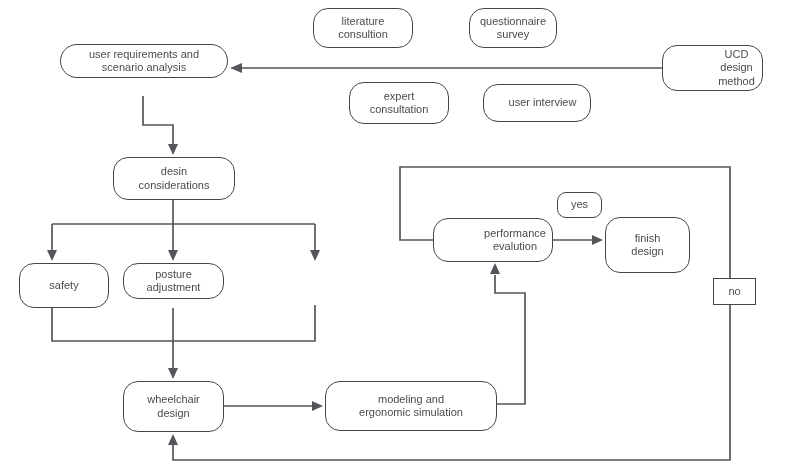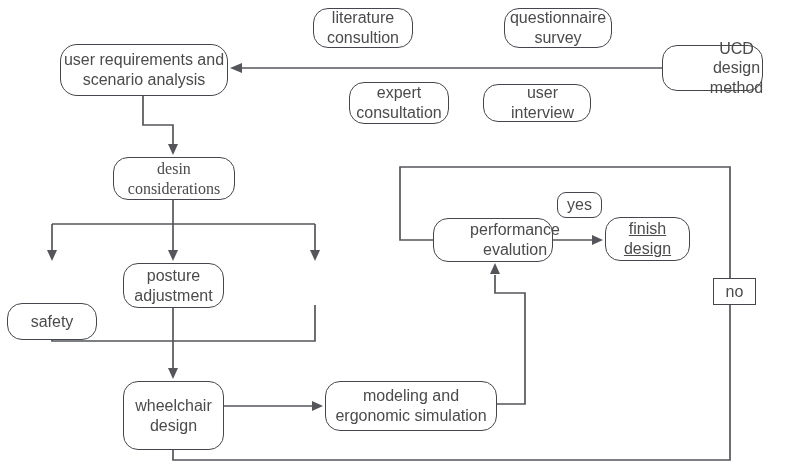--- a/index.html
+++ b/index.html
@@ -8,21 +8,21 @@
     background:var(--background,#ffffff);
     font-family:"Liberation Sans",sans-serif;
     overflow:hidden;
   }
   #edges{position:absolute;left:0;top:0;}
   .node{
     position:absolute;box-sizing:border-box;
     border:1.6px solid var(--border,#43474d);
     border-radius:15px;background:#ffffff;
     display:flex;align-items:center;justify-content:center;
-    text-align:center;font-size:16px;line-height:1.22;
+    text-align:center;font-size:11px;line-height:1.22;
     color:var(--text,#4b4b4b);white-space:pre-line;
   }
   .node.big{border-radius:17px;}
   .node.rect{border-radius:0;border-width:1.5px;}
   .edge{stroke:var(--line,#54565b);stroke-width:1.7;fill:none;}
   .arrow{fill:var(--line,#3c3e42);stroke:none;}
 </style>
 </head>
 <body>
 
@@ -54,55 +54,55 @@
     <path class="edge" d="M497,404 H525 V293 H495 V275"></path>
     <polygon class="arrow" points="495,263 490,274 500,274"></polygon>
 
     <path class="edge" d="M553,240 H592"></path>
     <polygon class="arrow" points="603,240 592,235 592,245"></polygon>
 
     <path class="edge" d="M433,240 H400 V167 H730 V460 H173 V445"></path>
     <polygon class="arrow" points="173,434 168,445 178,445"></polygon>
   </svg>
 
-  <div class="node big" style="left:60px;top:44px;width:168px;height:52px;">user requirements and
+  <div class="node big" style="left:60px;top:44px;width:168px;height:34px;">user requirements and
 scenario analysis</div>
 
   <div class="node" style="left:313px;top:8px;width:100px;height:40px;">literature
 consultion</div>
 
-  <div class="node" style="left:504px;top:8px;width:108px;height:40px;">questionnaire
+  <div class="node" style="left:469px;top:8px;width:88px;height:40px;">questionnaire
 survey</div>
 
   <div class="node" style="left:662px;top:45px;width:101px;height:46px;padding-left:48px;">UCD design
 method</div>
 
   <div class="node" style="left:313px;top:82px;width:100px;height:42px;margin-left:36px;">expert
 consultation</div>
 
   <div class="node" style="left:483px;top:84px;width:108px;height:38px;padding-left:11px;">user interview</div>
 
-  <div class="node" style="left:113px;top:157px;width:122px;height:43px;font-family:Liberation Serif, serif;">desin
+  <div class="node" style="left:113px;top:157px;width:122px;height:43px;">desin
 considerations</div>
 
-  <div class="node" style="left:7px;top:263px;width:90px;height:37px;margin-top:40px;">safety</div>
+  <div class="node" style="left:19px;top:263px;width:90px;height:45px;">safety</div>
 
-  <div class="node" style="left:123px;top:263px;width:101px;height:45px;">posture
+  <div class="node" style="left:123px;top:263px;width:101px;height:36px;">posture
 adjustment</div>
 
 
-  <div class="node" style="left:123px;top:381px;width:101px;height:69px;">wheelchair
+  <div class="node" style="left:123px;top:381px;width:101px;height:51px;">wheelchair
 design</div>
 
   <div class="node" style="left:325px;top:381px;width:172px;height:50px;">modeling and
 ergonomic simulation</div>
 
   <div class="node" style="left:433px;top:218px;width:120px;height:44px;padding-left:44px;">performance
 evalution</div>
 
-  <div class="node" style="left:605px;top:217px;width:85px;height:44px;text-decoration:underline;">finish
+  <div class="node" style="left:605px;top:217px;width:85px;height:56px;">finish
 design</div>
 
   <div class="node rect" style="left:557px;top:192px;width:45px;height:26px;border-radius:9px;">yes</div>
 
   <div class="node rect" style="left:713px;top:278px;width:43px;height:27px;">no</div>
 
 </div>
 
 </body></html>

